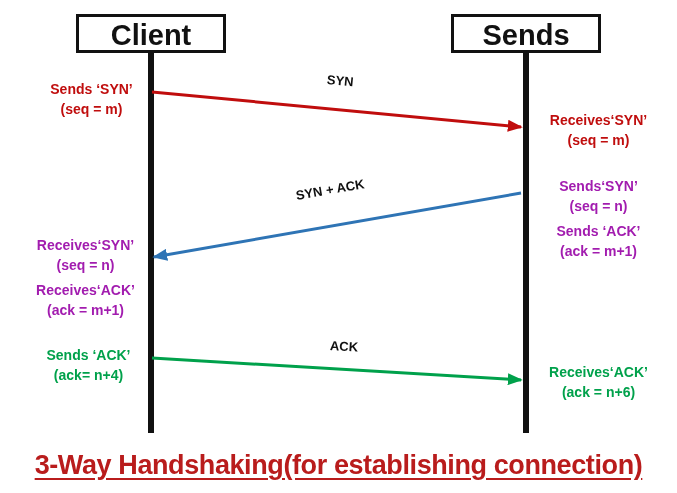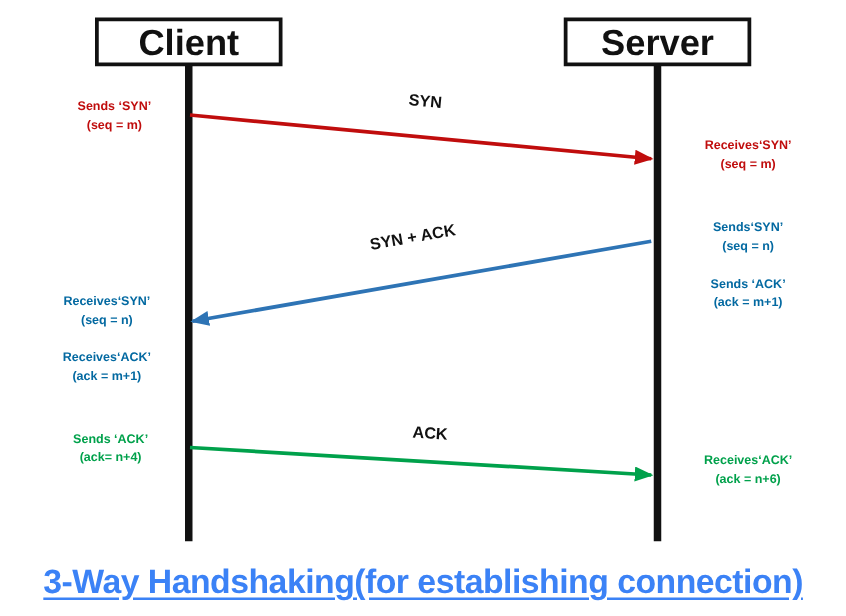--- a/index.html
+++ b/index.html
@@ -52,29 +52,29 @@
     position: absolute;
     left: 0;
     top: 0;
     width: 677px;
     height: 493px;
   }
 
   
   .note {
     position: absolute;
-    font-size: 10px;
+    font-size: 14px;
     font-weight: bold;
     line-height: 1.45;
     text-align: center;
     white-space: nowrap;
   }
   .note .line { display: block; }
   .note.red   { color: #c00d0d; }
-  .note.blue  { color: #0369a1; }
+  .note.blue  { color: #a21caf; }
   .note.green { color: #00a14b; }
 
   
   .arrow-label {
     position: absolute;
     font-size: 13px;
     font-weight: bold;
     color: #111111;
     white-space: nowrap;
     transform-origin: left center;
@@ -82,36 +82,36 @@
 
   
   #caption {
     position: absolute;
     left: 0;
     top: 450px;
     width: 677px;
     text-align: center;
     font-size: 27px;
     font-weight: bold;
-    color: #3b82f6;
+    color: #b91c1c;
     text-decoration: underline;
     text-underline-offset: 4px;
     letter-spacing: -0.4px;
   }
 </style>
 </head>
 <body>
 
 <div id="diagram-root">
 
   <div class="participant-box" id="client-box">
     <span class="participant-label">Client</span>
   </div>
   <div class="participant-box" id="server-box">
-    <span class="participant-label">Server</span>
+    <span class="participant-label">Sends</span>
   </div>
 
   <div class="lifeline" id="client-lifeline"></div>
   <div class="lifeline" id="server-lifeline"></div>
 
   <svg id="arrow-layer" viewBox="0 0 677 493" xmlns="http://www.w3.org/2000/svg">
     <defs>
       <marker id="head-red" markerWidth="5" markerHeight="4" refX="4.4" refY="2" orient="auto" markerUnits="strokeWidth">
         <path d="M0,0 L5,2 L0,4 z" fill="#c00d0d"></path>
       </marker>

